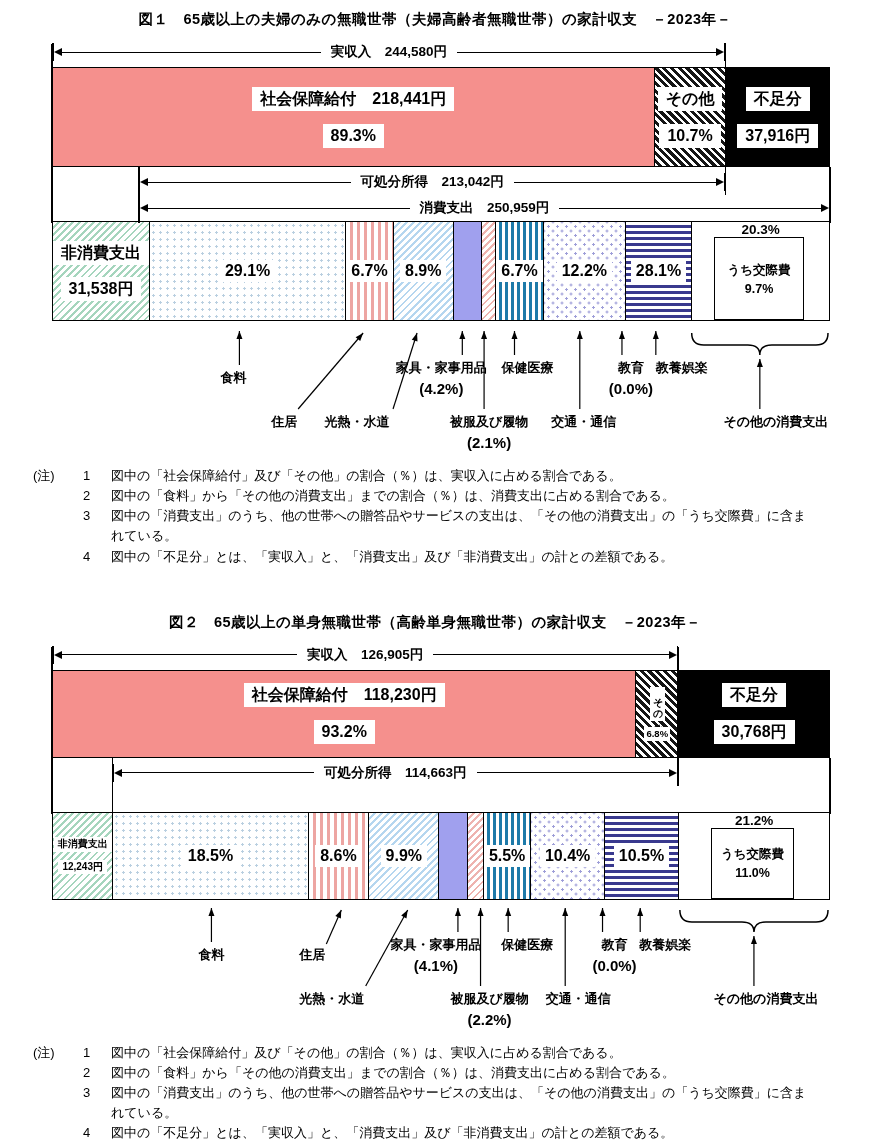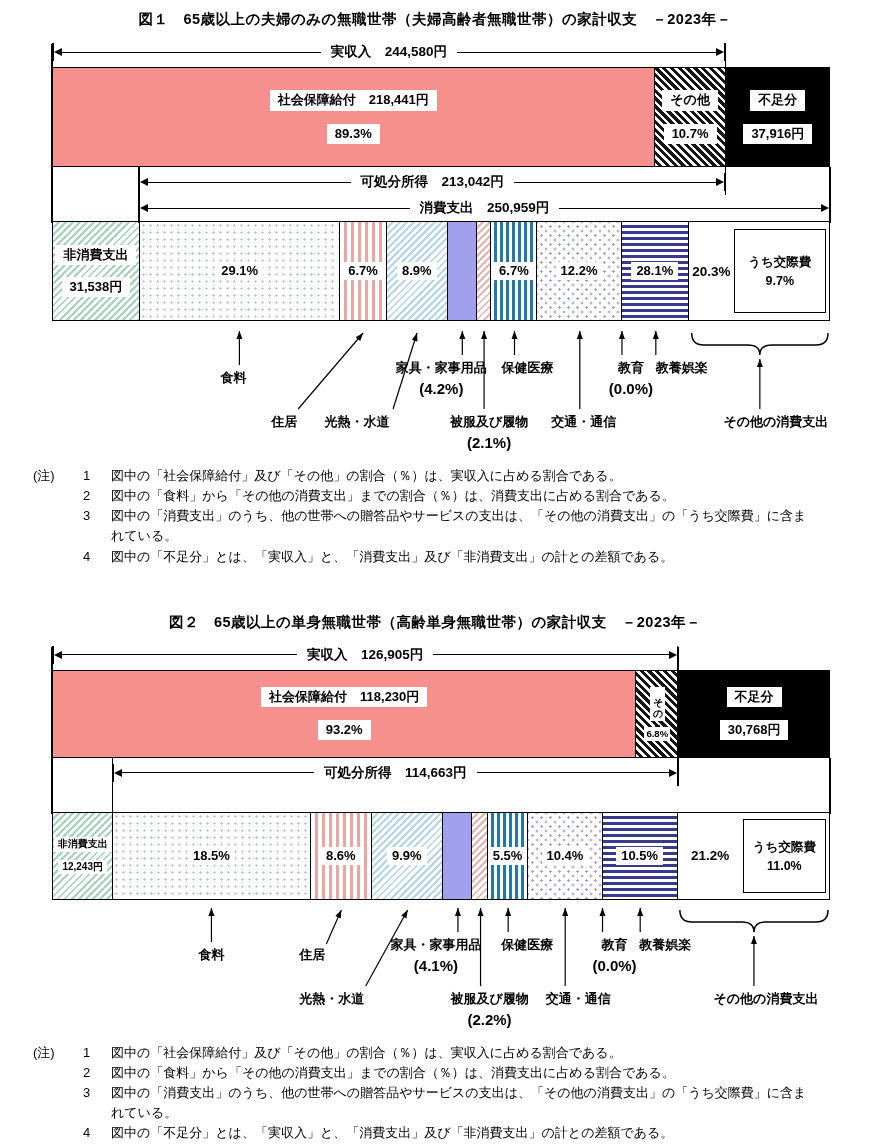--- a/index.html
+++ b/index.html
@@ -4,40 +4,40 @@
 <style>
   html,body{margin:0;padding:0;background:#fff;}
   body{width:870px;height:1147px;font-family:"Liberation Sans","DejaVu Sans",sans-serif;color:#000;}
   .page{position:relative;width:870px;height:1147px;overflow:hidden;background:#fff;}
   .figure{position:relative;}
   .fig-title{text-align:center;font-weight:bold;font-size:14.5px;padding-top:10px;margin-bottom:10px;letter-spacing:.5px;}
   .chart{position:relative;margin-left:52px;width:778px;}
   
   .bar{position:absolute;left:0;width:778px;border:1.5px solid #000;box-sizing:border-box;display:flex;overflow:hidden;background:#fff;}
   .seg{position:relative;display:flex;flex-direction:column;align-items:center;justify-content:center;gap:13px;box-sizing:border-box;height:100%;}
-  .chip{background:#fff;font-weight:bold;white-space:nowrap;padding:2px 8px;font-size:13px;line-height:1.25;}
+  .chip{background:#fff;font-weight:bold;white-space:nowrap;padding:2px 8px;font-size:16px;line-height:1.25;}
   .chip-sm{font-size:10px;padding:1px 4px;}
   .chip-vert{writing-mode:vertical-rl;font-size:10px;padding:4px 1px;letter-spacing:1px;}
   .chip-tiny{font-size:9.5px;padding:1px 2px;}
   .seg-pct{padding:1px 5px;}
   
   .pat-pink{background:var(--pink,#f5908d);}
   .pat-blackhatch{background:repeating-linear-gradient(45deg,#fff 0 2.5px,#151515 2.5px 5.5px);}
   .pat-solidblack{background:#000;}
   .pat-greenhatch{background:repeating-linear-gradient(135deg,#fff 0 3px,var(--green,#a5d5bd) 3px 5px);}
   .pat-dots{background-color:#fff;background-image:radial-gradient(var(--dot,#b9cfe0) 1px,rgba(0,0,0,0) 1.3px);background-size:7px 7px;}
   .pat-redv{background:repeating-linear-gradient(90deg,#fff 0 4px,var(--redv,#eda5a2) 4px 7px);}
   .pat-blued{background:repeating-linear-gradient(135deg,#fff 0 3px,var(--blued,#b5d6ef) 3px 5px);}
   .pat-purple{background:var(--purple,#a0a0ee);}
   .pat-redd{background:repeating-linear-gradient(135deg,#fff 0 3px,var(--redd,#eeb3af) 3px 5px);}
   .pat-tealv{background:repeating-linear-gradient(90deg,#fff 0 3px,var(--tealv,#1d7aa9) 3px 6px);}
   .pat-chev{background-color:#fff;background-image:radial-gradient(var(--chev,#9e9ed8) 1.2px,rgba(0,0,0,0) 1.4px),radial-gradient(var(--chev,#9e9ed8) 1.2px,rgba(0,0,0,0) 1.4px);background-size:9px 9px;background-position:0 0,4.5px 4.5px;}
   .pat-navyh{background:repeating-linear-gradient(180deg,#fff 0 3px,var(--navyh,#39398e) 3px 6px);}
   .pat-white{background:#fff;}
-  .seg-white{flex-direction:row;gap:0;}
+  .seg-white{flex-direction:column;gap:0;}
   .white-pct{flex:1;text-align:center;font-weight:bold;font-size:13.5px;}
   .kbox{border:1.5px solid #000;background:#fff;display:flex;flex-direction:column;align-items:center;justify-content:center;gap:3px;font-weight:bold;font-size:12.5px;margin-right:3px;box-sizing:border-box;white-space:nowrap;}
   
   .harrow{position:absolute;display:flex;align-items:center;height:26px;}
   .atick{width:1.5px;height:18px;background:#000;flex:0 0 auto;}
   .tri-l{width:0;height:0;border:4.5px solid transparent;border-right:8px solid #000;border-left:0;flex:0 0 auto;}
   .tri-r{width:0;height:0;border:4.5px solid transparent;border-left:8px solid #000;border-right:0;flex:0 0 auto;}
   .aline{flex:1;height:0;border-top:1.2px solid #000;}
   .albl{white-space:nowrap;font-weight:bold;font-size:13.5px;padding:0 10px;background:#fff;text-align:center;}
   .vline{position:absolute;width:1.5px;background:#000;}

